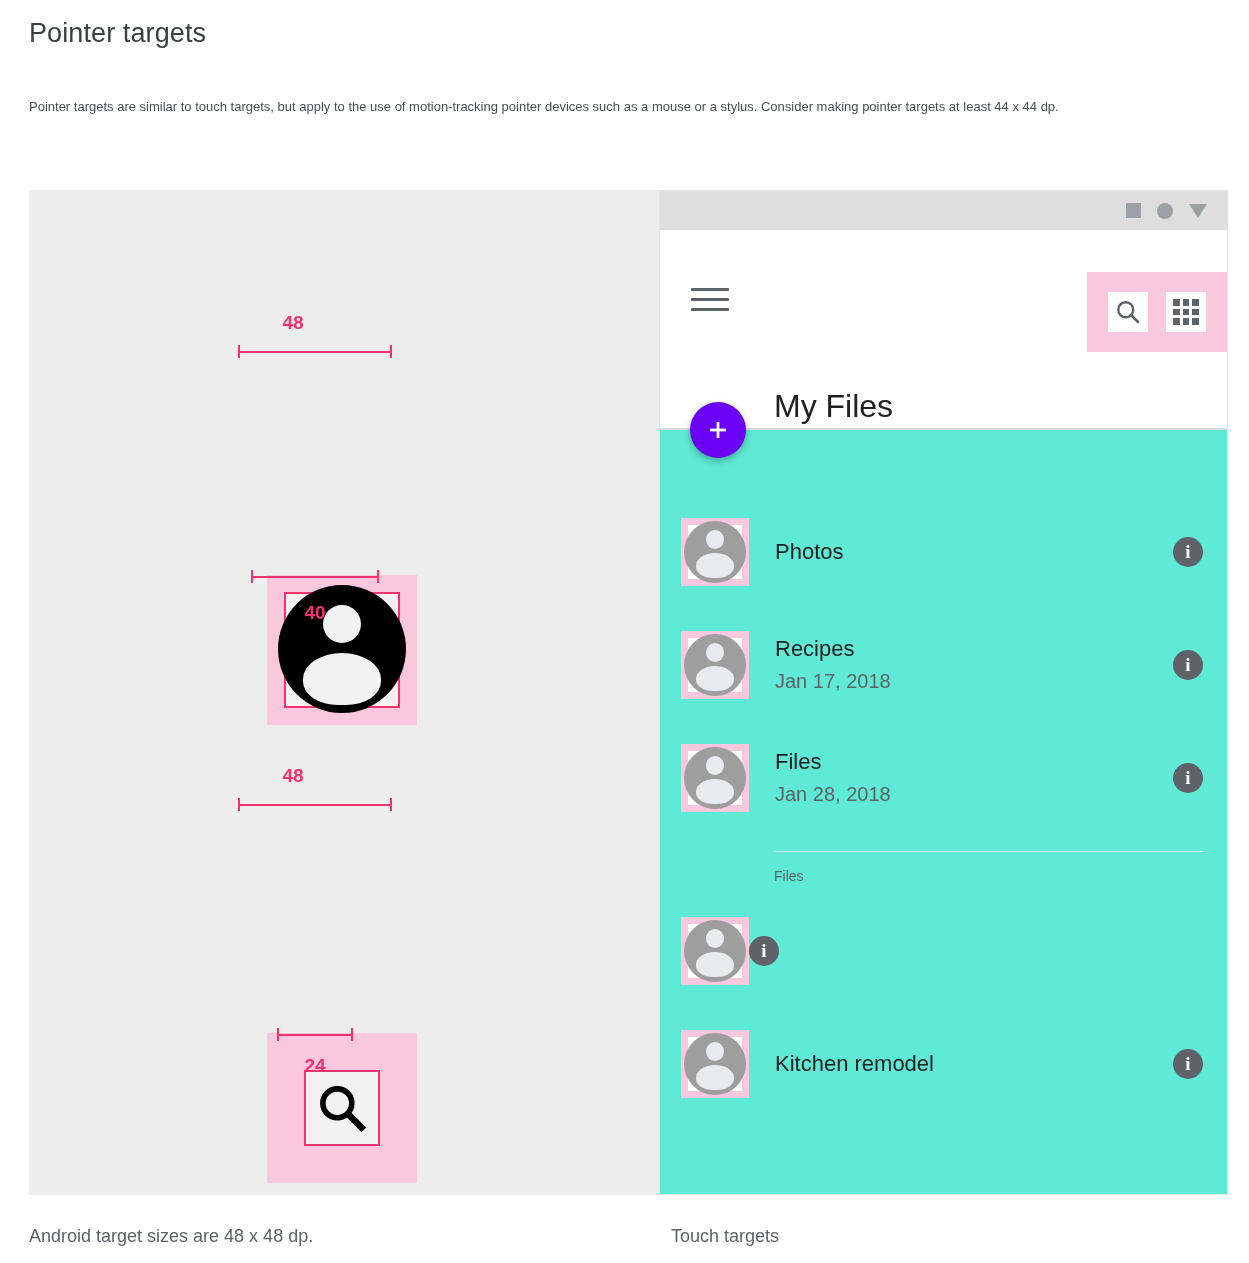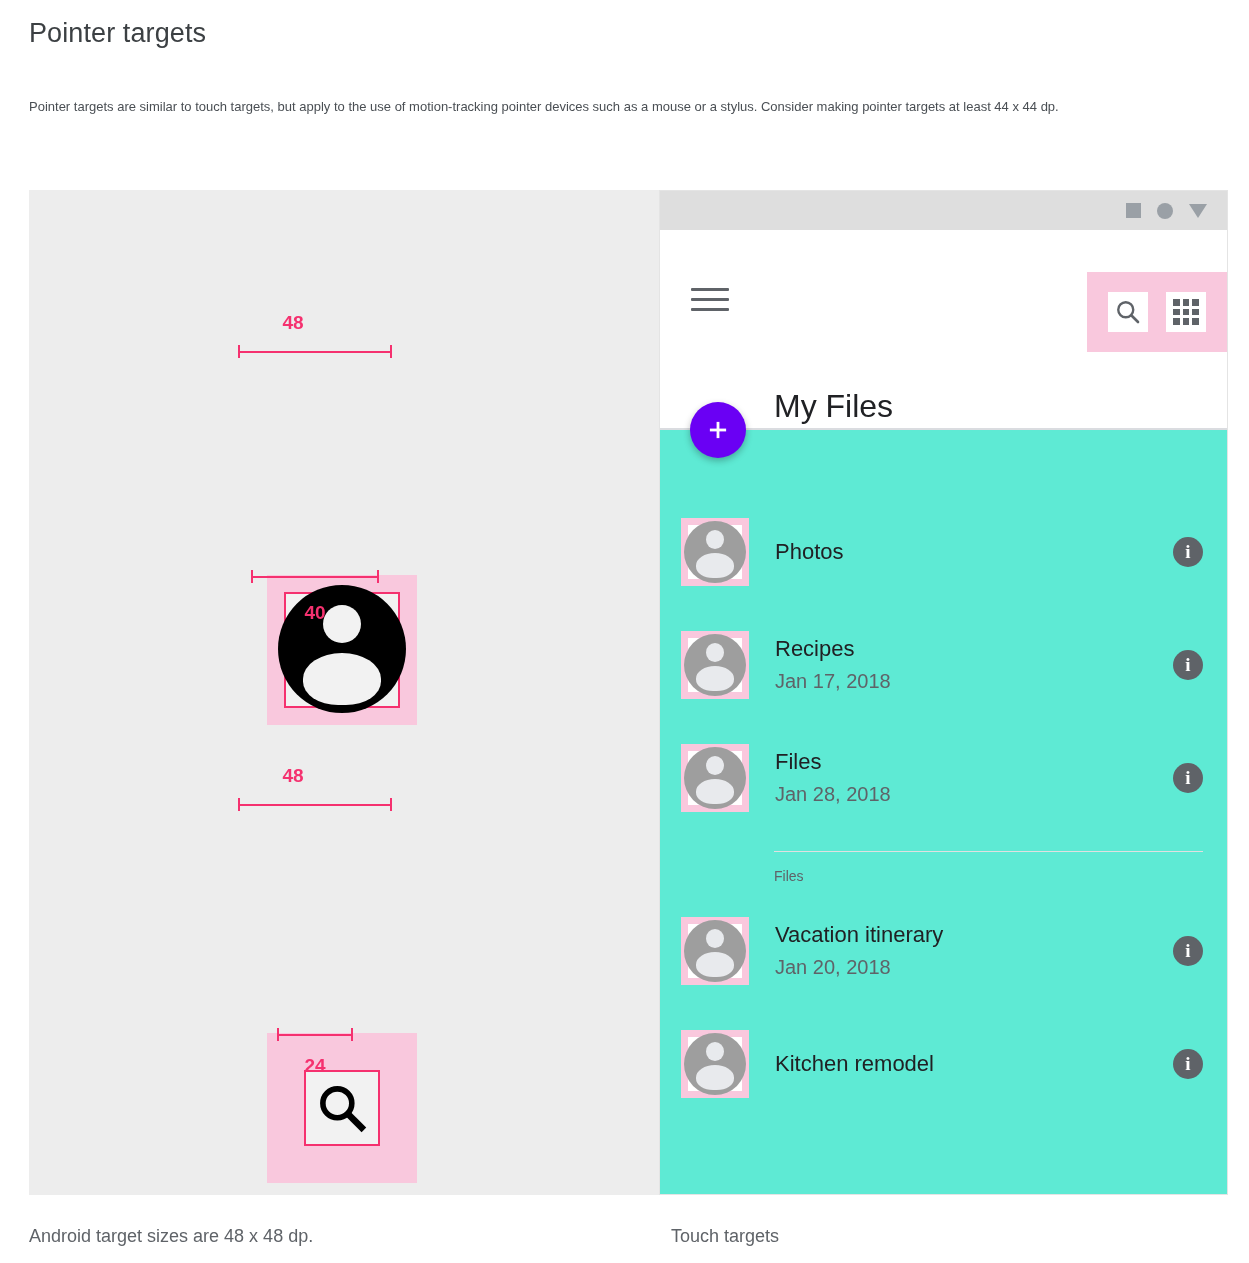--- a/index.html
+++ b/index.html
@@ -536,24 +536,20 @@
 
     <div class="section-divider"></div>
     <div class="section-label">Files</div>
 
     <div class="list-row">
       <div class="row-thumb">
         <span class="disc"></span>
         <span class="head"></span>
         <span class="body"></span>
       </div>
-      <div class="row-text">
-        <div class="row-title">Vacation itinerary</div>
-        <div class="row-date">Jan 20, 2018</div>
-      </div>
       <div class="info-icon">i</div>
     </div>
 
     <div class="list-row">
       <div class="row-thumb">
         <span class="disc"></span>
         <span class="head"></span>
         <span class="body"></span>
       </div>
       <div class="row-text">

